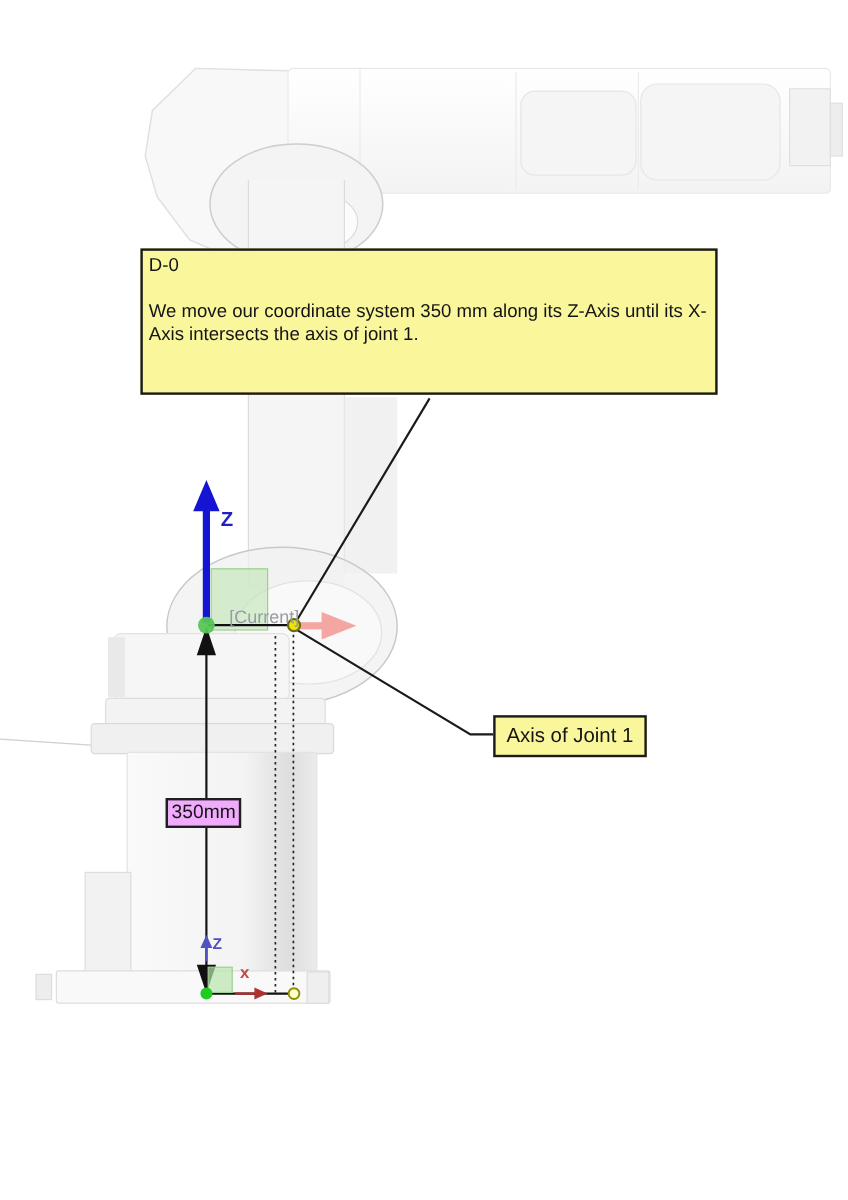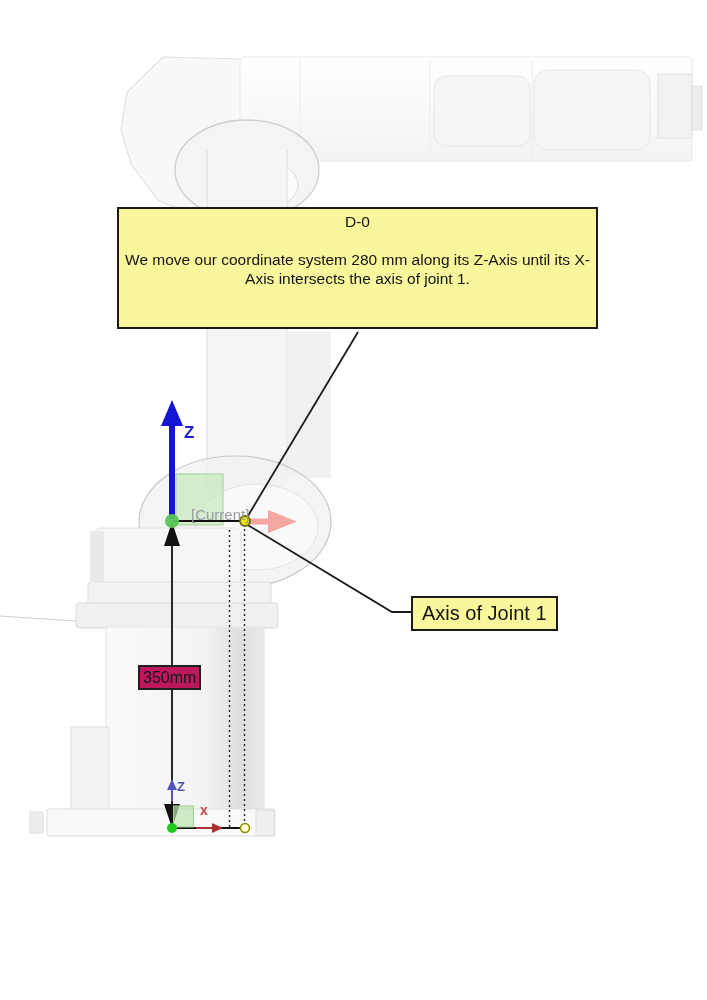--- a/index.html
+++ b/index.html
@@ -8,32 +8,32 @@
     font-family:"Liberation Sans",sans-serif;color:#111;
   }
   .stage svg{position:absolute;left:0;top:0;}
   .lbl{position:absolute;white-space:nowrap;}
   
   .callout{
     position:absolute;left:117px;top:207px;width:467px;height:112px;
     background:#f9f69b;border:2px solid #1a1a1a;padding:3px 5px;
     font-size:15.5px;line-height:19px;color:#141414;
   }
-  .callout p{margin:0 0 19px 0;padding:0;text-align:center;}
+  .callout p{margin:0 0 19px 0;padding:0;}
   .callout p:last-child{margin:0;}
   
   .axis-label{
     position:absolute;left:411px;top:596px;
     background:#f9f69b;border:2px solid #1a1a1a;padding:1px 9px 2px 9px;
-    font-size:20px;line-height:28px;color:#141414;
+    font-size:17px;line-height:28px;color:#141414;
   }
   
   .dim-label{
     position:absolute;left:138px;top:665px;
-    background:#be185d;border:2px solid #1f1f1f;padding:0 3px;
+    background:#f0abfc;border:2px solid #1f1f1f;padding:0 3px;
     font-size:16px;line-height:21px;color:#141414;
   }
   .current-label{left:191px;top:506px;font-size:15px;color:#9a9aa2;}
   .z-top-label{left:184px;top:423px;font-size:17px;font-weight:bold;color:#1f1fc8;}
   .z-bottom-label{left:177px;top:779px;font-size:13px;font-weight:bold;color:#5050bb;}
   .x-bottom-label{left:200px;top:802px;font-size:14px;font-weight:bold;color:#c04848;}
 </style>
 </head>
 <body>
 
@@ -124,21 +124,21 @@
       <line x1="196" y1="828" x2="212" y2="828" stroke="#b03030" stroke-width="2"></line>
       <polygon points="223,828 212,823 212,833" fill="#b03030"></polygon>
     </g>
     <rect x="173.5" y="806" width="20" height="21" fill="#b9e4ae" fill-opacity="0.7" stroke="#9ecf92"></rect>
     <circle cx="172" cy="828" r="5" fill="#1ecb1e"></circle>
     <circle cx="245" cy="828" r="4.5" fill="#fdfdd0" stroke="#8f8f00" stroke-width="1.6"></circle>
   </svg>
 
   <div class="callout">
     <p>D-0</p>
-    <p>We move our coordinate system  280 mm along its Z-Axis until its X-Axis intersects the axis of joint 1.</p>
+    <p>We move our coordinate system  350 mm along its Z-Axis until its X-Axis intersects the axis of joint 1.</p>
   </div>
 
   <div class="axis-label">Axis of Joint 1</div>
 
   <div class="dim-label">350mm</div>
 
   <div class="lbl current-label">[Current]</div>
 
   <div class="lbl z-top-label">Z</div>
 

